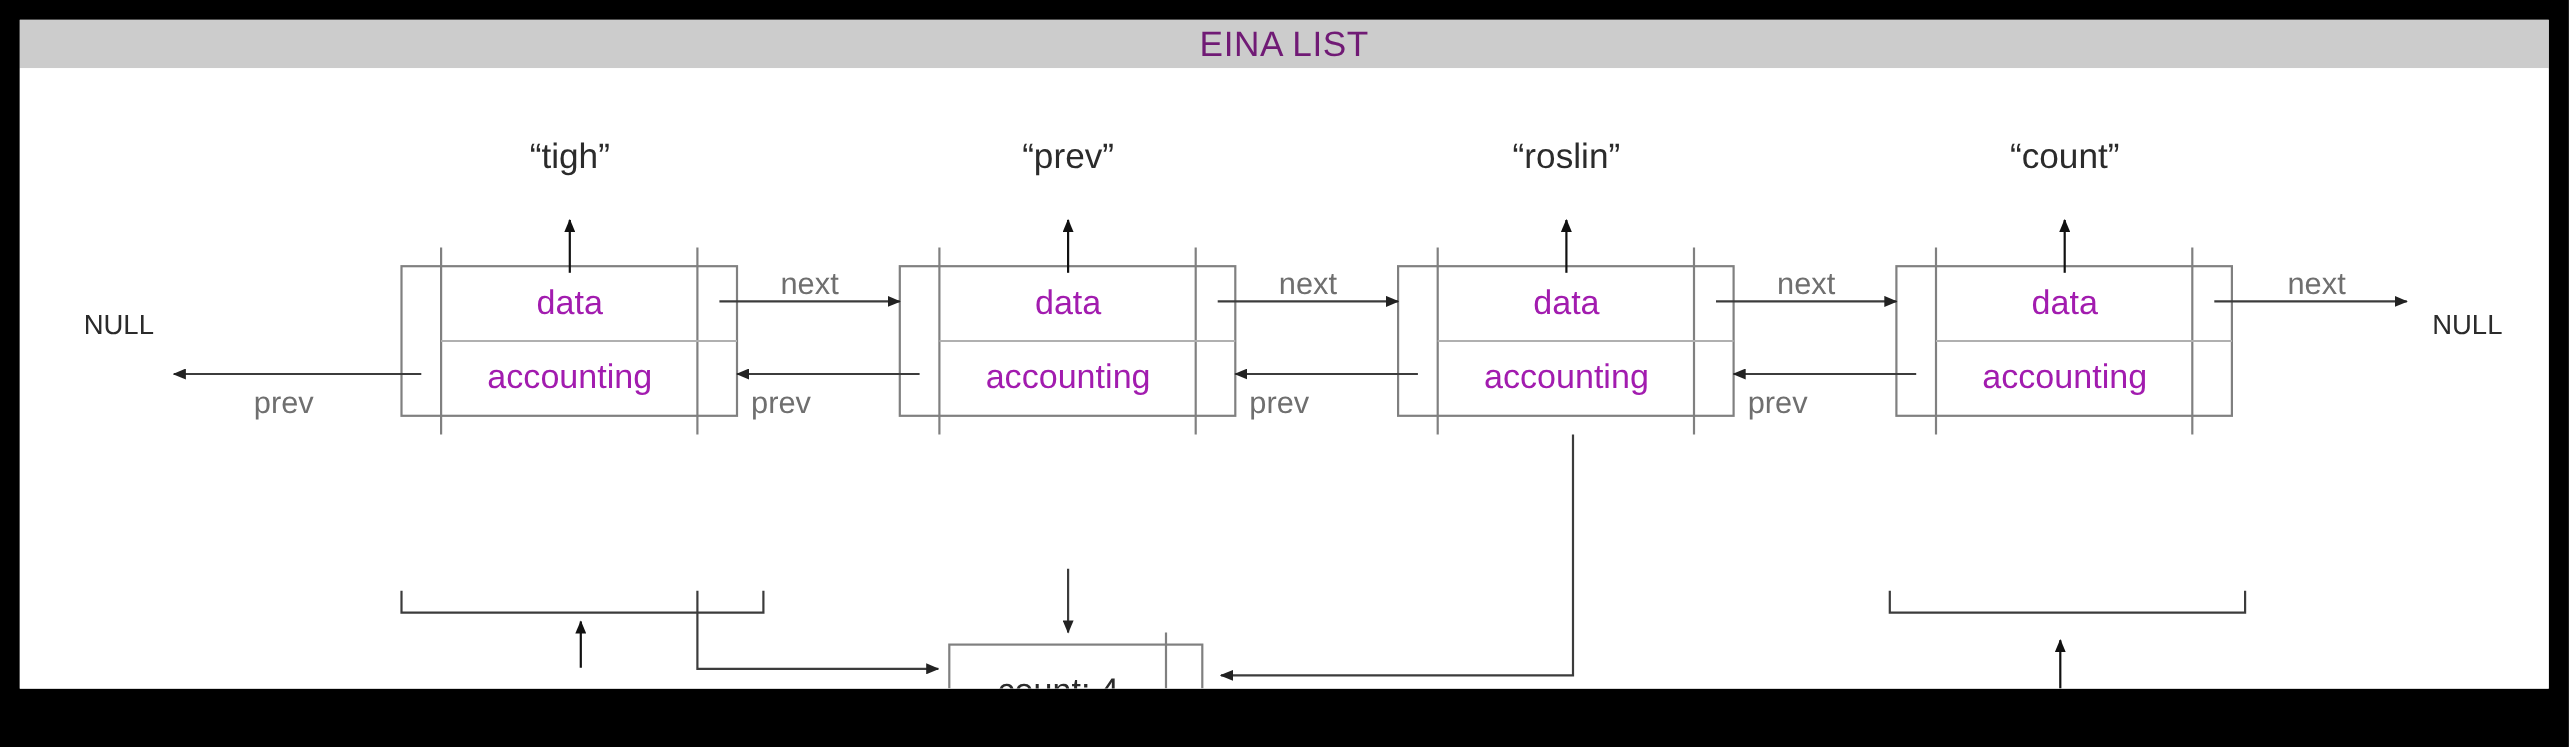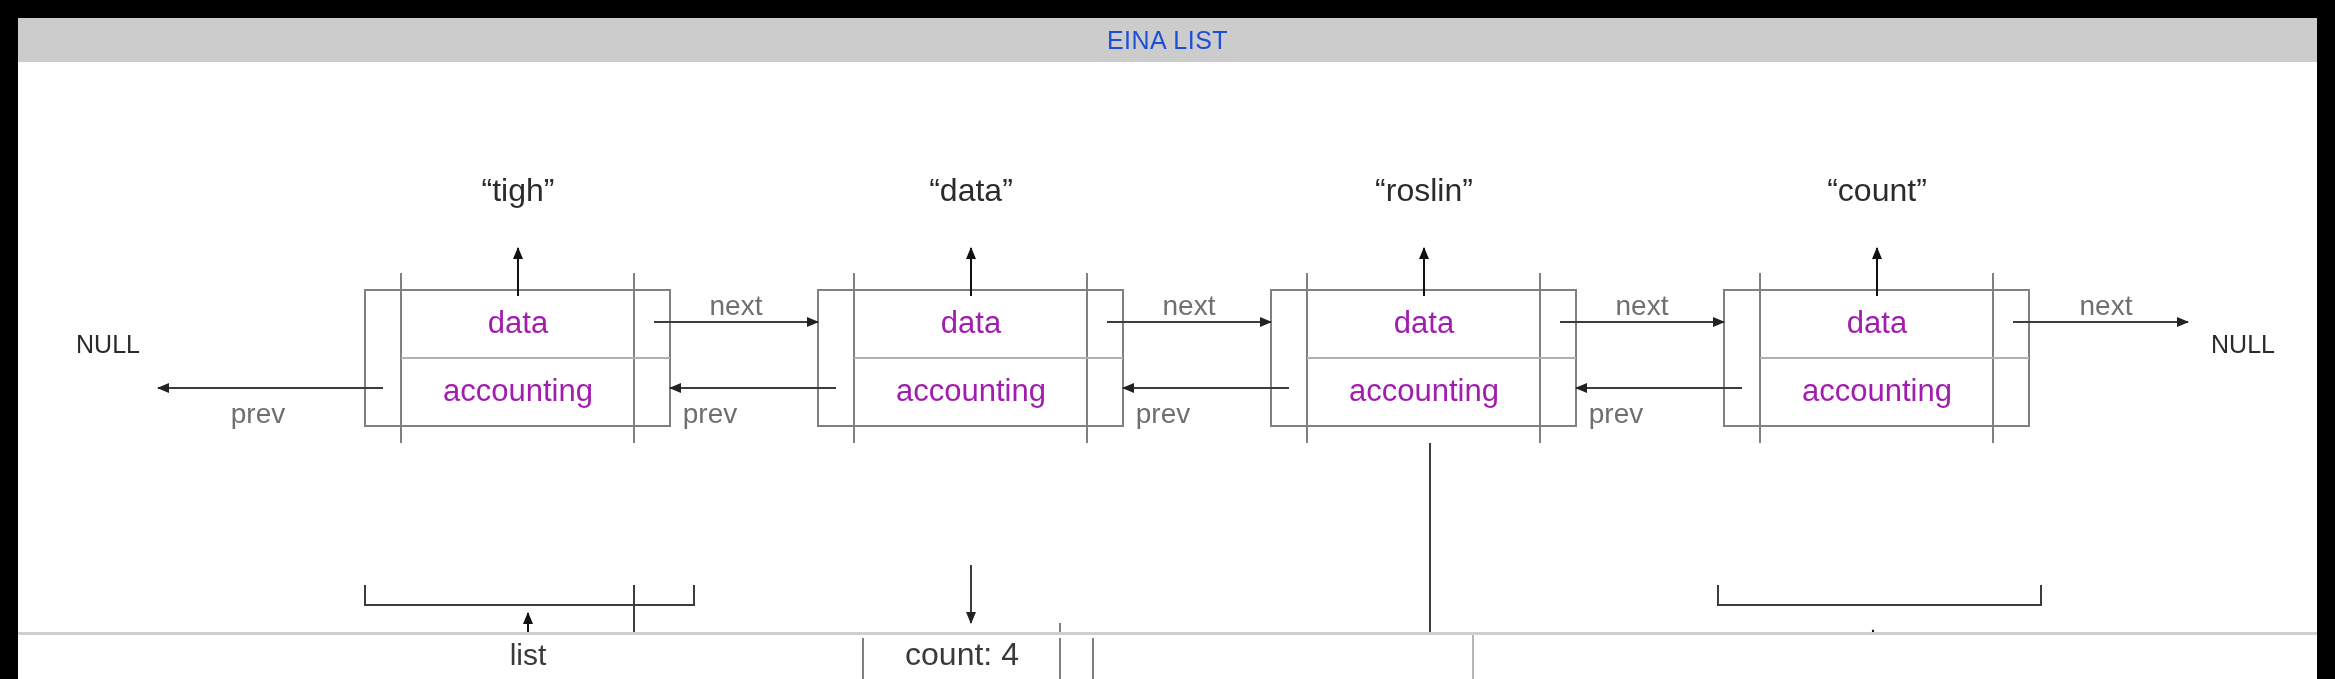--- a/index.html
+++ b/index.html
@@ -35,34 +35,33 @@
     left: 0;
     top: 0;
     width: 2299px;
     height: 44px;
     background: #cccccc;
     display: flex;
     align-items: center;
     justify-content: center;
   }
   .slide-title {
-    font-size: 25px;
-    color: #1d4ed8;
+    font-size: 32px;
+    color: #701a75;
     letter-spacing: 0.5px;
     font-family: "Liberation Sans", sans-serif;
   }
   .slide-body {
     position: absolute;
     left: 0;
     top: 44px;
     width: 2299px;
     height: 564px;
     background: #ffffff;
     overflow: hidden;
-    margin-top: 48px;
   }
 
   
   .slide-next {
     position: absolute;
     left: 18px;
     top: 632px;
     width: 2299px;
     height: 47px;
     background: #ffffff;
@@ -224,21 +223,21 @@
         <g>
           <path d="M1075,586 L1855,586 L1855,520" fill="none" stroke="#111111" stroke-width="2" marker-end="url(#arrowEnd)"></path>
         </g>
 
         <g>
           <path d="M1700,475 L1700,495 L2023,495 L2023,475" fill="none" stroke="#3c3c3c" stroke-width="2"></path>
         </g>
       </svg>
 
       <div class="lbl lbl-quoted" style="left:500px; top:62px;">“tigh”</div>
-      <div class="lbl lbl-quoted" style="left:953px; top:62px;">“data”</div>
+      <div class="lbl lbl-quoted" style="left:953px; top:62px;">“prev”</div>
       <div class="lbl lbl-quoted" style="left:1406px; top:62px;">“roslin”</div>
       <div class="lbl lbl-quoted" style="left:1859px; top:62px;">“count”</div>
 
       <div class="lbl lbl-null" style="left:90px; top:220px;">NULL</div>
       <div class="lbl lbl-null" style="left:2225px; top:220px;">NULL</div>
 
       <div class="lbl lbl-cell" style="left:500px; top:213px;">data</div>
       <div class="lbl lbl-cell" style="left:953px; top:213px;">data</div>
       <div class="lbl lbl-cell" style="left:1406px; top:213px;">data</div>
       <div class="lbl lbl-cell" style="left:1859px; top:213px;">data</div>
@@ -256,25 +255,14 @@
       <div class="lbl lbl-ptr" style="left:240px; top:288px;">prev</div>
       <div class="lbl lbl-ptr" style="left:692px; top:288px;">prev</div>
       <div class="lbl lbl-ptr" style="left:1145px; top:288px;">prev</div>
       <div class="lbl lbl-ptr" style="left:1598px; top:288px;">prev</div>
 
       <div class="lbl lbl-count" style="left:944px; top:566px;">count: 4</div>
 
     </div>
   </div>
 
-  <div class="slide-next">
-    <div class="slide-next-sep"></div>
-    <div class="peek-text" style="left:510px; top:6px; font-size:30px;">list</div>
-    <div class="peek-text" style="left:944px; top:4px; font-size:32px;">count: 4</div>
-    <svg width="2299" height="47" style="position:absolute;left:0;top:0;">
-      <line x1="845" y1="6" x2="845" y2="47" stroke="#808080" stroke-width="2"></line>
-      <line x1="1042" y1="6" x2="1042" y2="47" stroke="#808080" stroke-width="2"></line>
-      <line x1="1075" y1="6" x2="1075" y2="47" stroke="#808080" stroke-width="2"></line>
-      <line x1="1455" y1="3" x2="1455" y2="47" stroke="#b8b8b8" stroke-width="2"></line>
-    </svg>
-  </div>
 
 </div>
 
 </body></html>

